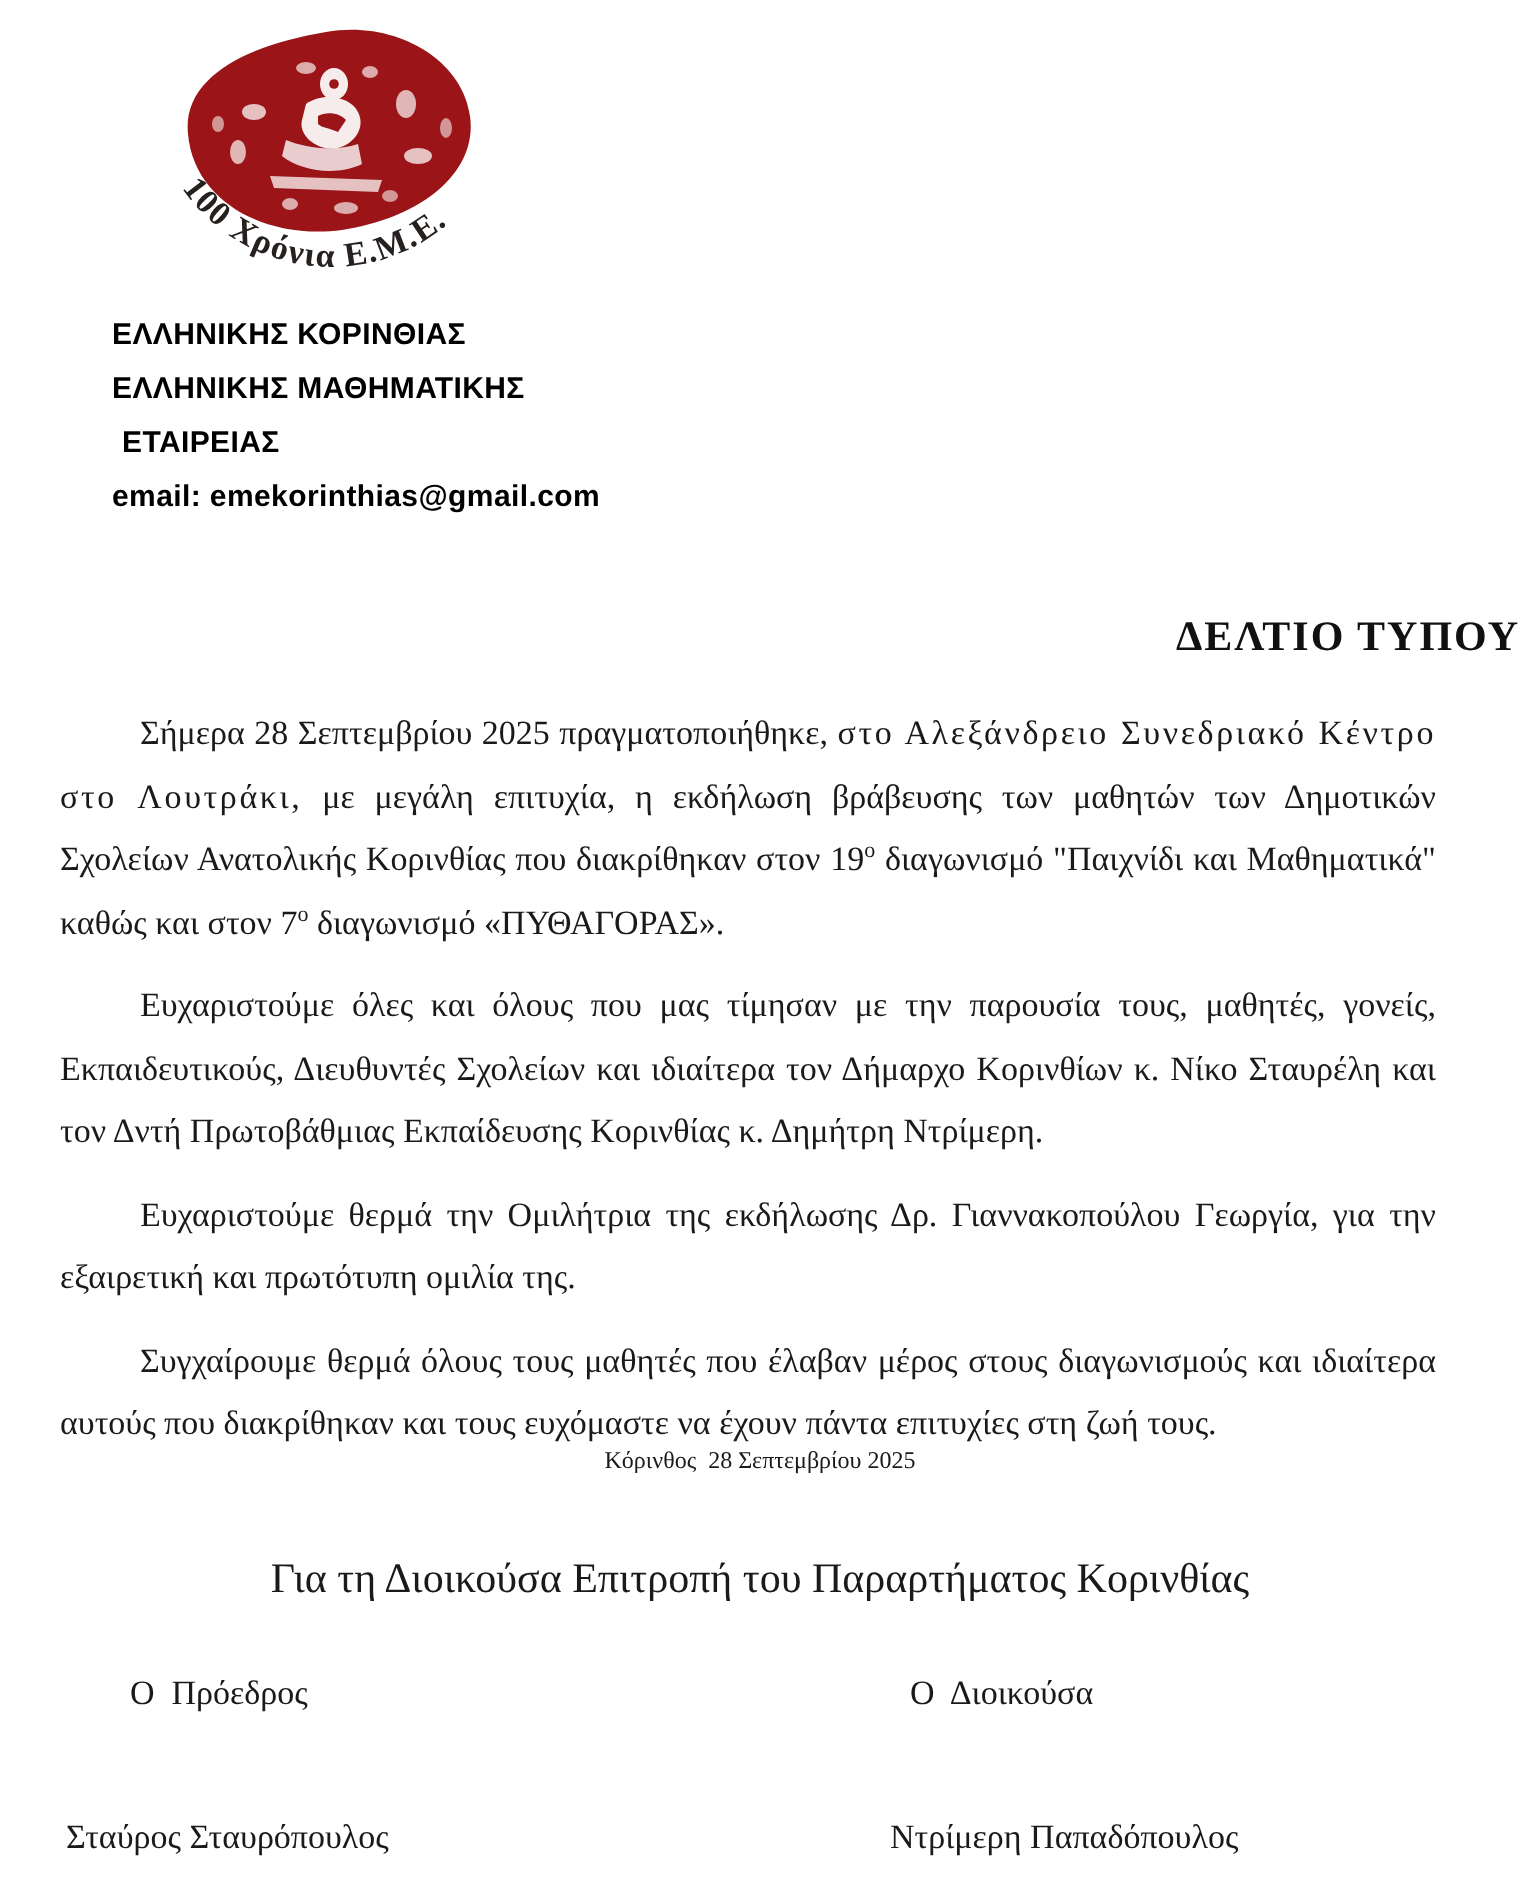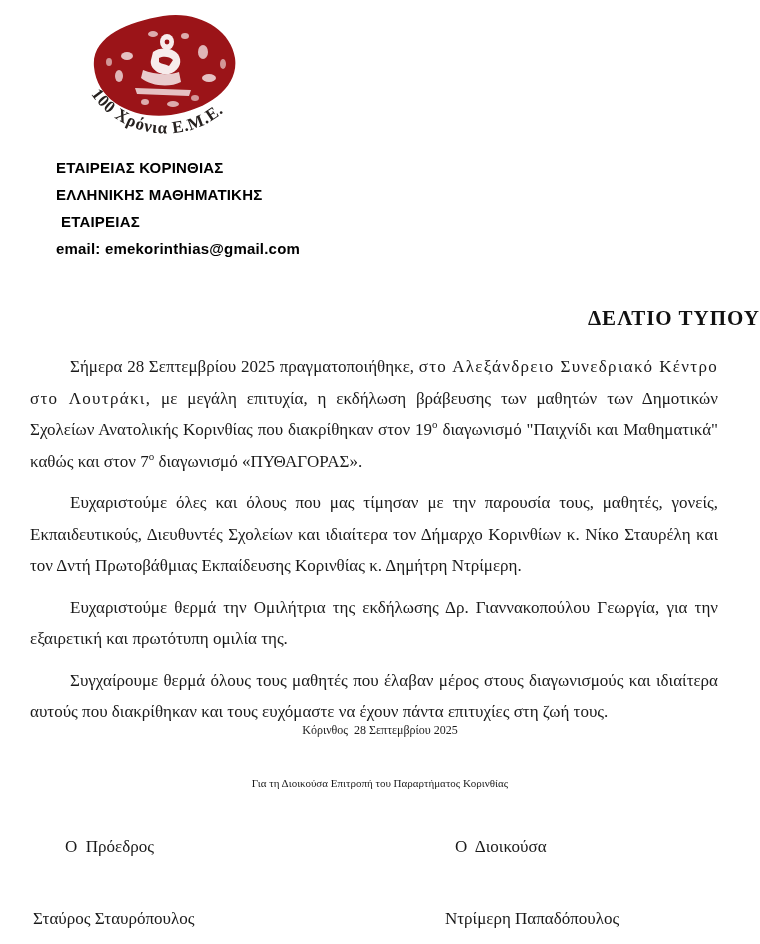--- a/index.html
+++ b/index.html
@@ -35,21 +35,21 @@
   }
   .body-text p { margin:0 12px 10px 0; text-indent:40px; }
   .emph-phrase { letter-spacing:1.3px; }
   sup.ord { font-size:11px; line-height:0; vertical-align:super; }
   .date-line {
     position:absolute; top:723px; left:0; width:100%;
     text-align:center; font-size:12px; white-space:pre;
   }
   .committee-line {
     position:absolute; top:777px; left:0; width:100%;
-    text-align:center; font-size:11px;
+    text-align:center; font-size:21px;
   }
   .sig { position:absolute; font-size:17px; white-space:pre; }
   .sig.president-title { top:837px; left:65px; }
   .sig.secretary-title { top:837px; left:455px; }
   .sig.president-name { top:909px; left:33px; }
   .sig.secretary-name { top:909px; left:445px; }
 </style>
 </head>
 <body>
 
@@ -85,21 +85,21 @@
       </g>
 
       <path id="logo-arc" d="M 8 82 A 90 90 0 0 0 154 86" fill="none"></path>
       <text font-family="Liberation Serif, serif" font-size="17" font-weight="600" fill="#26211f" letter-spacing="0.8">
         <textPath href="#logo-arc" xlink:href="#logo-arc">100 Χρόνια Ε.Μ.Ε.</textPath>
       </text>
     </svg>
   </div>
 
   <div class="org-header">
-    <div>ΕΤΑΙΡΕΙΑΣ ΚΟΡΙΝΘΙΑΣ</div>
+    <div>ΕΛΛΗΝΙΚΗΣ ΚΟΡΙΝΘΙΑΣ</div>
     <div>ΕΛΛΗΝΙΚΗΣ ΜΑΘΗΜΑΤΙΚΗΣ</div>
     <div class="indent-sm">ΕΤΑΙΡΕΙΑΣ</div>
     <div>email: emekorinthias@gmail.com</div>
   </div>
 
   <div class="doc-title">ΔΕΛΤΙΟ ΤΥΠΟΥ</div>
 
   <div class="body-text">
     <p><span>Σήμερα 28 Σεπτεμβρίου 2025 πραγματοποιήθηκε, </span><span class="emph-phrase">στο Αλεξάνδρειο Συνεδριακό Κέντρο στο Λουτράκι,</span><span> με μεγάλη επιτυχία, η εκδήλωση βράβευσης των μαθητών των Δημοτικών Σχολείων Ανατολικής Κορινθίας που διακρίθηκαν στον 19</span><sup class="ord">ο</sup><span>  διαγωνισμό "Παιχνίδι και Μαθηματικά" καθώς και στον 7</span><sup class="ord">ο</sup><span> διαγωνισμό «ΠΥΘΑΓΟΡΑΣ».</span></p>
     <p>Ευχαριστούμε όλες και όλους που μας τίμησαν με την παρουσία τους, μαθητές, γονείς, Εκπαιδευτικούς, Διευθυντές Σχολείων και ιδιαίτερα τον Δήμαρχο Κορινθίων κ. Νίκο Σταυρέλη και τον Δντή Πρωτοβάθμιας Εκπαίδευσης Κορινθίας κ. Δημήτρη Ντρίμερη.</p>

